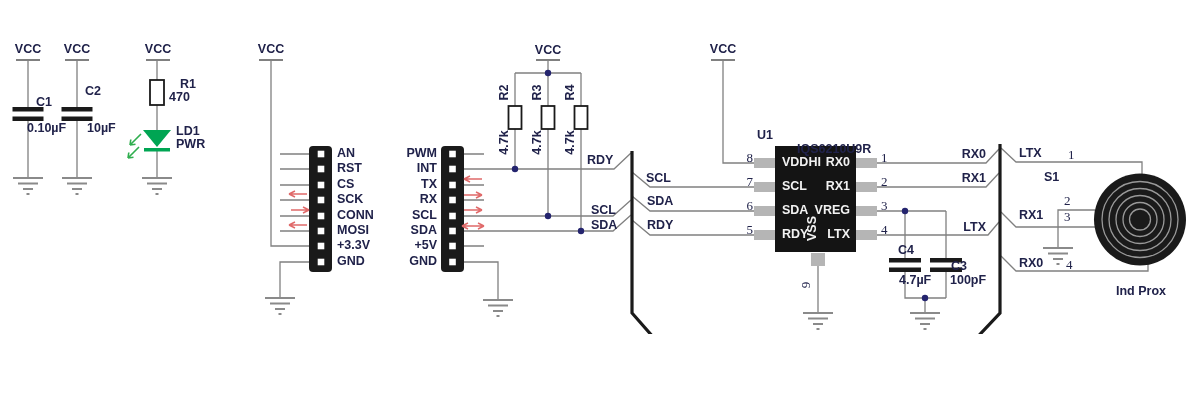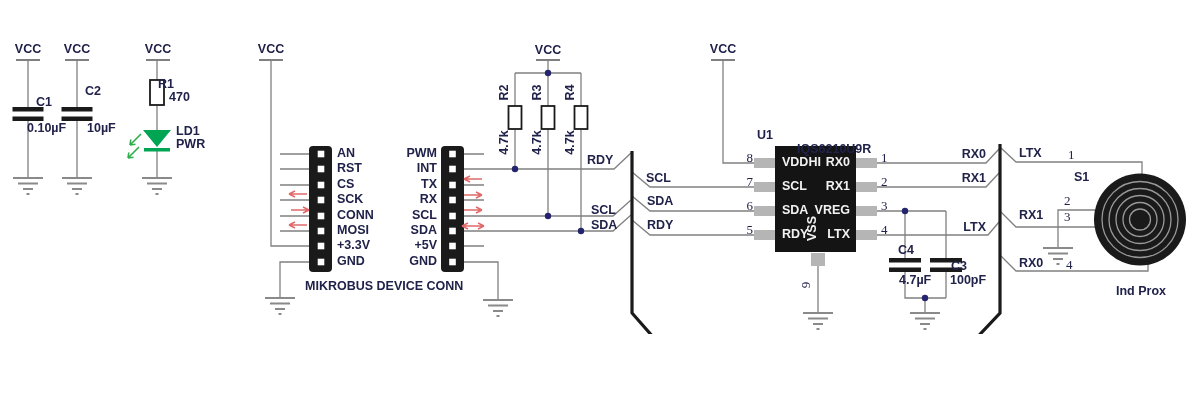--- a/index.html
+++ b/index.html
@@ -202,21 +202,21 @@
 <div class="lbl ctr" style="left:138px;top:43px;width:40px">VCC</div>
 <div class="lbl ctr" style="left:251px;top:43px;width:40px">VCC</div>
 <div class="lbl ctr" style="left:528px;top:44px;width:40px">VCC</div>
 <div class="lbl ctr" style="left:703px;top:43px;width:40px">VCC</div>
 
 <div class="lbl" style="left:36px;top:96px">C1</div>
 <div class="lbl" style="left:27px;top:122px">0.10µF</div>
 <div class="lbl" style="left:85px;top:85px">C2</div>
 <div class="lbl" style="left:87px;top:122px">10µF</div>
 
-<div class="lbl" style="left:158px;top:78px">R1</div>
+<div class="lbl" style="left:180px;top:78px">R1</div>
 <div class="lbl" style="left:169px;top:91px">470</div>
 <div class="lbl" style="left:176px;top:125px">LD1</div>
 <div class="lbl" style="left:176px;top:138px">PWR</div>
 
 <div class="lbl" style="left:337px;top:147px">AN</div>
 <div class="lbl" style="left:337px;top:162px">RST</div>
 <div class="lbl" style="left:337px;top:178px">CS</div>
 <div class="lbl" style="left:337px;top:193px">SCK</div>
 <div class="lbl" style="left:337px;top:209px">CONN</div>
 <div class="lbl" style="left:337px;top:224px">MOSI</div>
@@ -225,21 +225,20 @@
 
 <div class="lbl ra" style="left:337px;top:147px;width:100px">PWM</div>
 <div class="lbl ra" style="left:337px;top:162px;width:100px">INT</div>
 <div class="lbl ra" style="left:337px;top:178px;width:100px">TX</div>
 <div class="lbl ra" style="left:337px;top:193px;width:100px">RX</div>
 <div class="lbl ra" style="left:337px;top:209px;width:100px">SCL</div>
 <div class="lbl ra" style="left:337px;top:224px;width:100px">SDA</div>
 <div class="lbl ra" style="left:337px;top:239px;width:100px">+5V</div>
 <div class="lbl ra" style="left:337px;top:255px;width:100px">GND</div>
 
-<div class="lbl" style="left:305px;top:280px">MIKROBUS DEVICE CONN</div>
 
 <div class="lbl vt ctr" style="left:494px;top:85.5px;width:20px">R2</div>
 <div class="lbl vt ctr" style="left:527px;top:85.5px;width:20px">R3</div>
 <div class="lbl vt ctr" style="left:560px;top:85.5px;width:20px">R4</div>
 <div class="lbl vt ctr" style="left:489px;top:135.5px;width:30px">4.7k</div>
 <div class="lbl vt ctr" style="left:522px;top:135.5px;width:30px">4.7k</div>
 <div class="lbl vt ctr" style="left:555px;top:135.5px;width:30px">4.7k</div>
 
 <div class="lbl" style="left:587px;top:154px">RDY</div>
 <div class="lbl" style="left:591px;top:204px">SCL</div>
@@ -281,16 +280,16 @@
 <div class="lbl ra" style="left:946px;top:221px;width:40px">LTX</div>
 
 <div class="lbl" style="left:1019px;top:147px">LTX</div>
 <div class="lbl" style="left:1019px;top:209px">RX1</div>
 <div class="lbl" style="left:1019px;top:257px">RX0</div>
 
 <div class="lbl num" style="left:1068px;top:147px">1</div>
 <div class="lbl num" style="left:1064px;top:193px">2</div>
 <div class="lbl num" style="left:1064px;top:209px">3</div>
 <div class="lbl num" style="left:1066px;top:257px">4</div>
-<div class="lbl" style="left:1074px;top:171px">S1</div>
+<div class="lbl" style="left:1044px;top:171px">S1</div>
 <div class="lbl" style="left:1116px;top:285px">Ind Prox</div>
 
 </div>
 
 </body></html>

